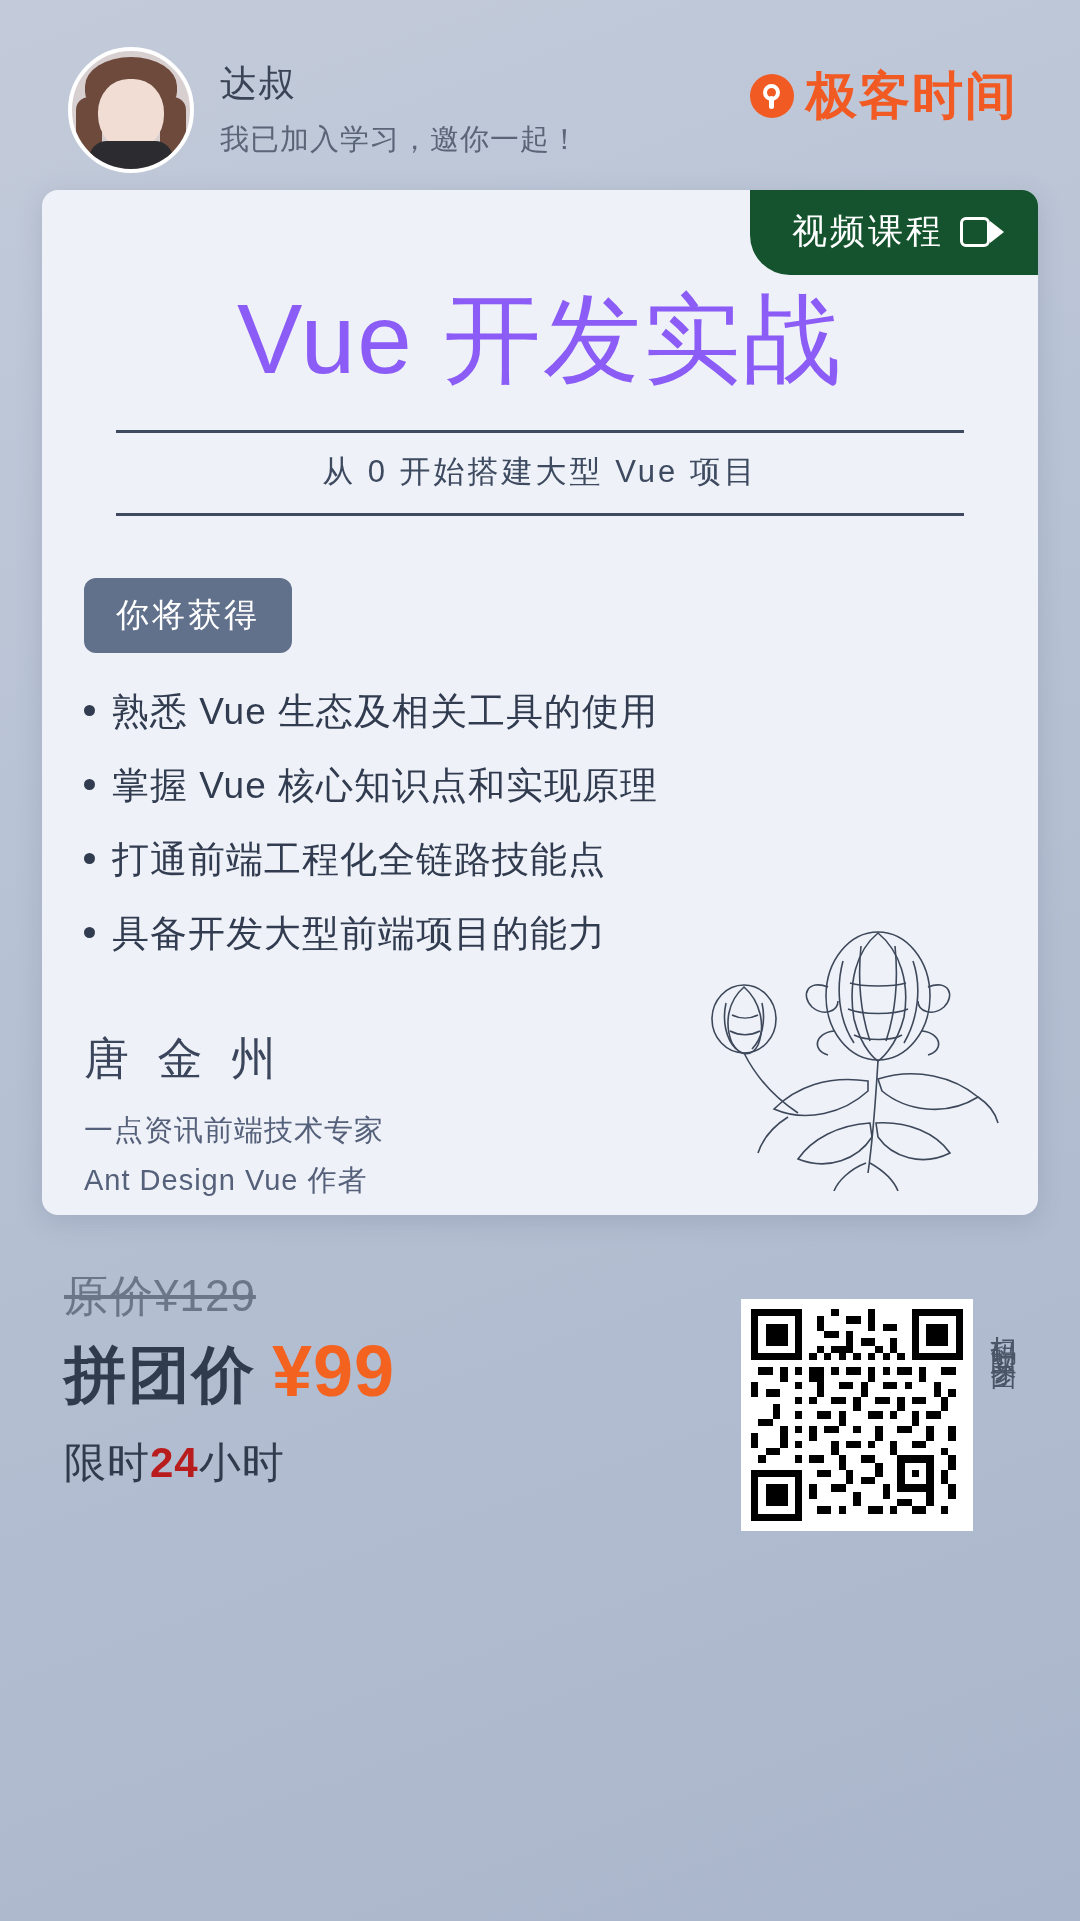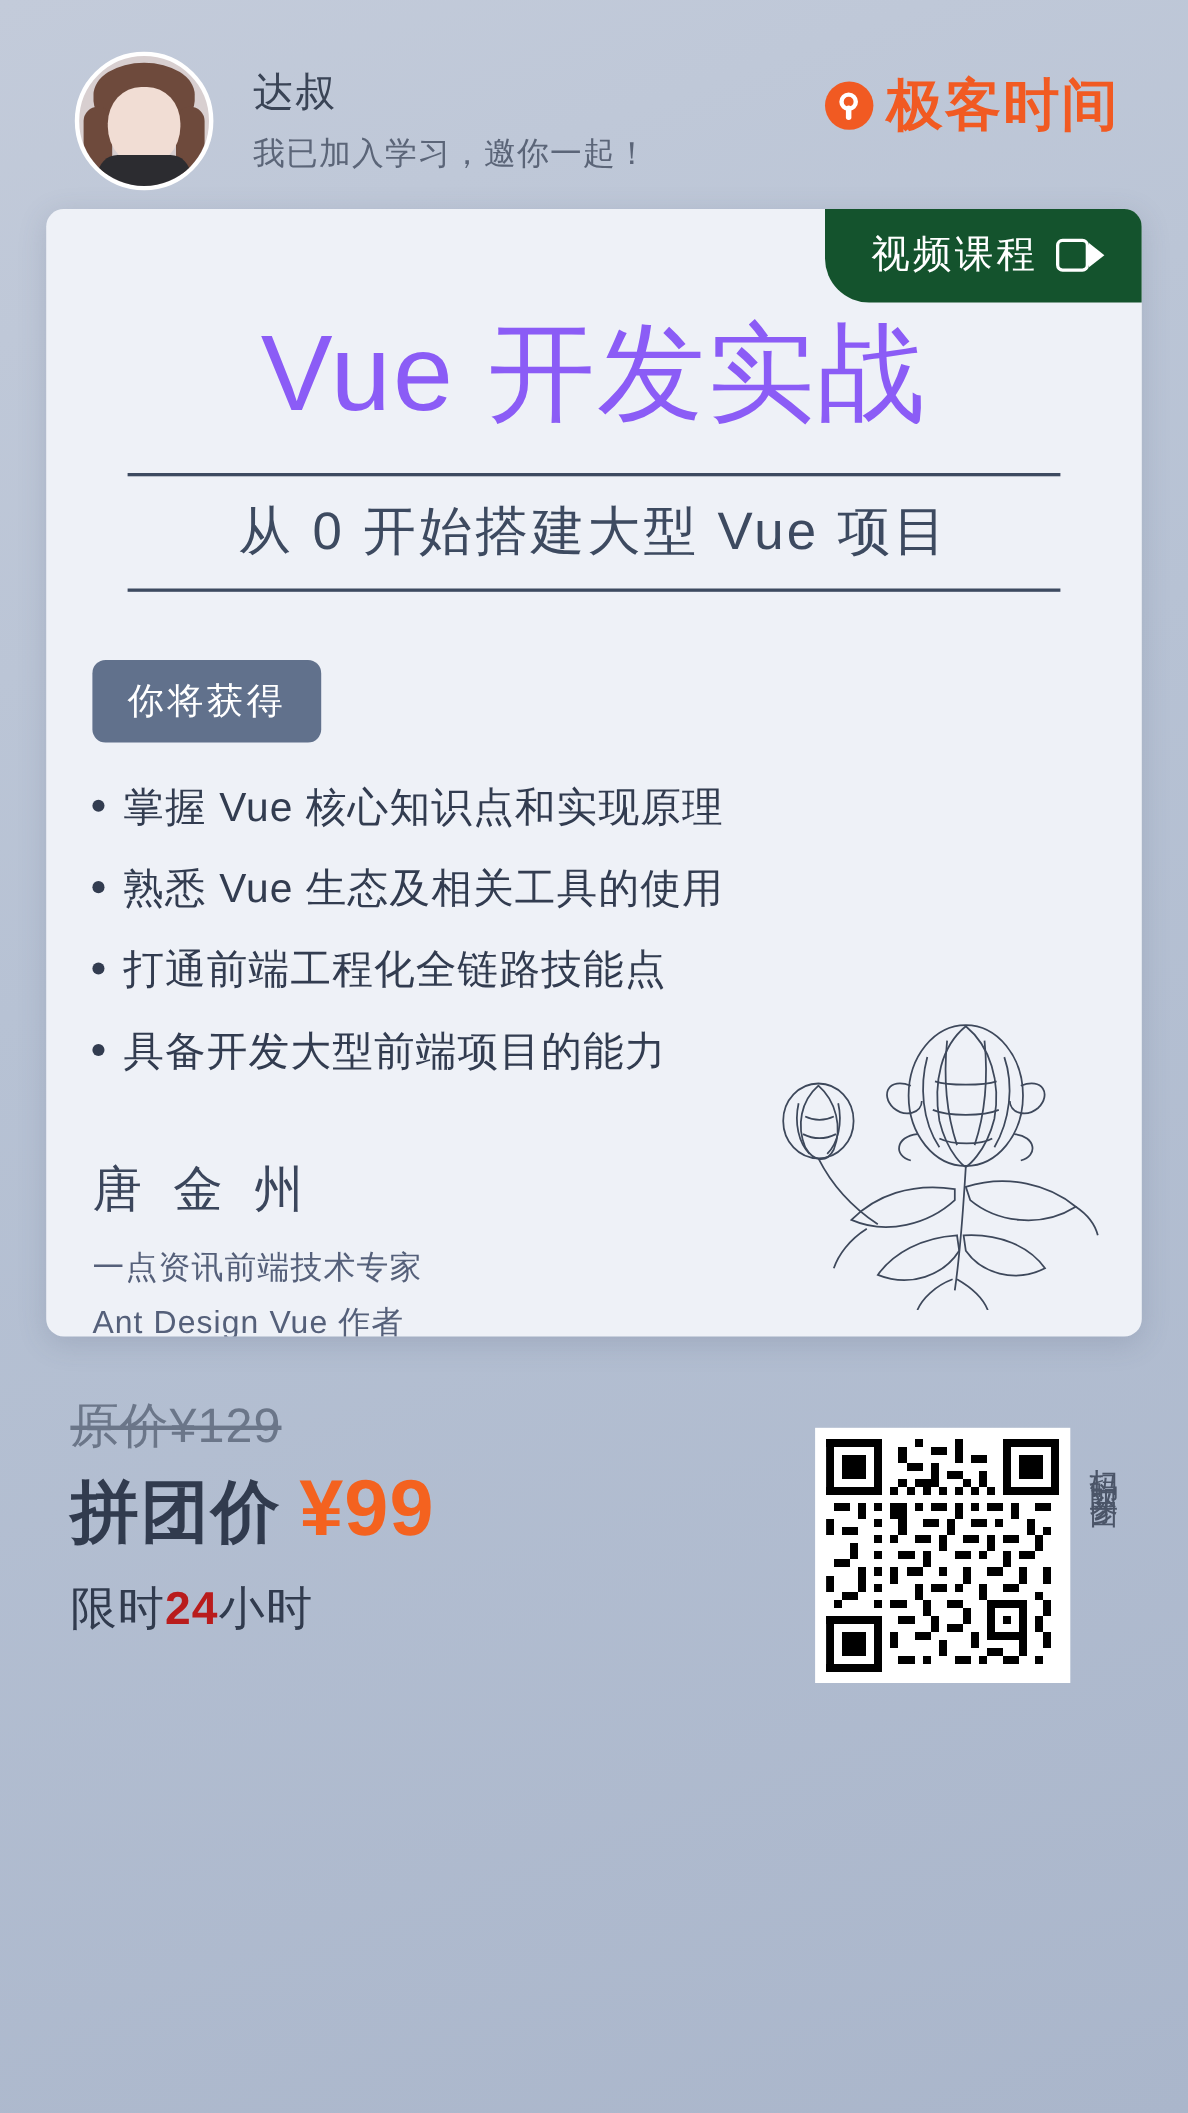--- a/index.html
+++ b/index.html
@@ -77,21 +77,21 @@
     left: 50%;
     bottom: -6px;
     transform: translateX(-50%);
     width: 84px;
     height: 34px;
     background: #2c2c30;
     border-radius: 18px 18px 0 0;
   }
 
   .user-text {
-    margin-left: 36px;
+    margin-left: 26px;
     display: flex;
     flex-direction: column;
     justify-content: center;
   }
   .user-name {
     font-size: 37px;
     color: #3a4456;
     letter-spacing: 1px;
     line-height: 1.3;
   }
@@ -204,21 +204,21 @@
     font-weight: 500;
   }
   .subtitle-wrap {
     margin: 36px 74px 0 74px;
     border-top: 3px solid #3d4a60;
     border-bottom: 3px solid #3d4a60;
     padding: 18px 0 20px 0;
     text-align: center;
   }
   .subtitle {
-    font-size: 48px;
+    font-size: 31px;
     color: #3d4a60;
     letter-spacing: 3px;
   }
 
   .benefit-tag {
     display: inline-block;
     margin: 62px 0 0 42px;
     background: #61718c;
     color: #fff;
     font-size: 33px;
@@ -379,22 +379,22 @@
 
     <div class="title">Vue 开发实战</div>
 
     <div class="subtitle-wrap">
       <div class="subtitle">从 0 开始搭建大型 Vue 项目</div>
     </div>
 
     <div class="benefit-tag">你将获得</div>
 
     <ul class="bullets">
+      <li>熟悉 Vue 生态及相关工具的使用</li>
       <li>掌握 Vue 核心知识点和实现原理</li>
-      <li>熟悉 Vue 生态及相关工具的使用</li>
       <li>打通前端工程化全链路技能点</li>
       <li>具备开发大型前端项目的能力</li>
     </ul>
 
     <div class="lecturer">
       <div class="lect-name">唐 金 州</div>
       <div class="lect-line">一点资讯前端技术专家</div>
       <div class="lect-line second">Ant Design Vue 作者</div>
     </div>
 

